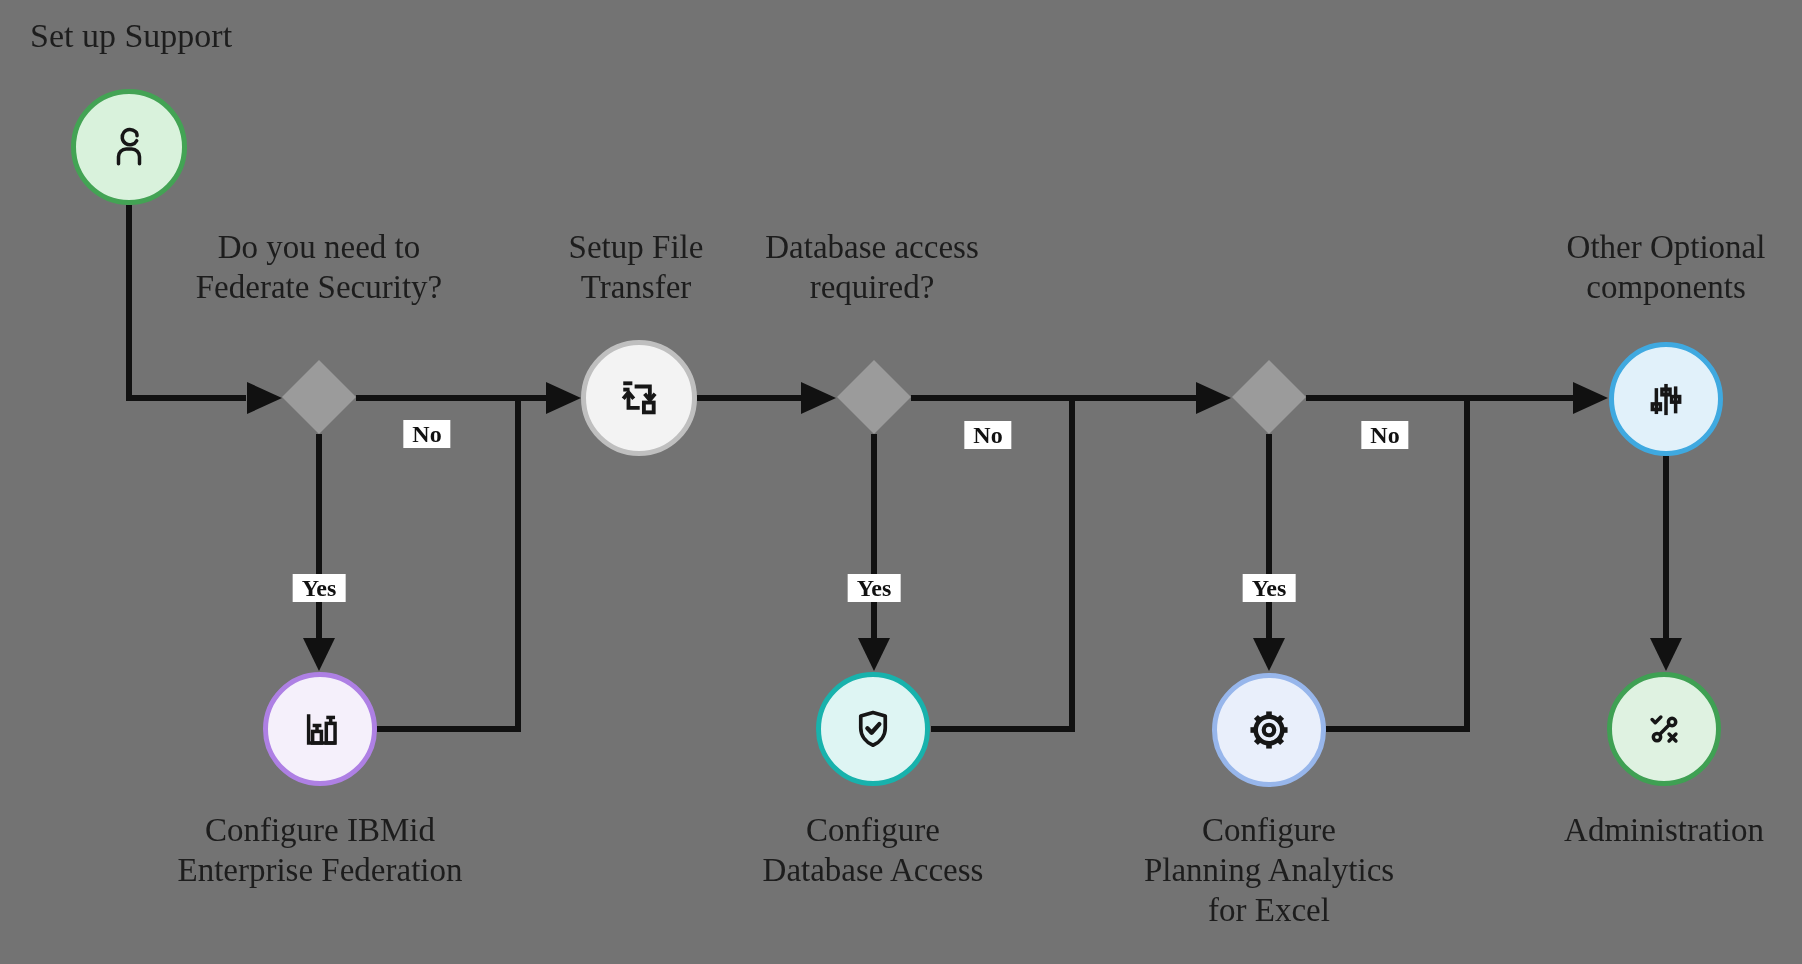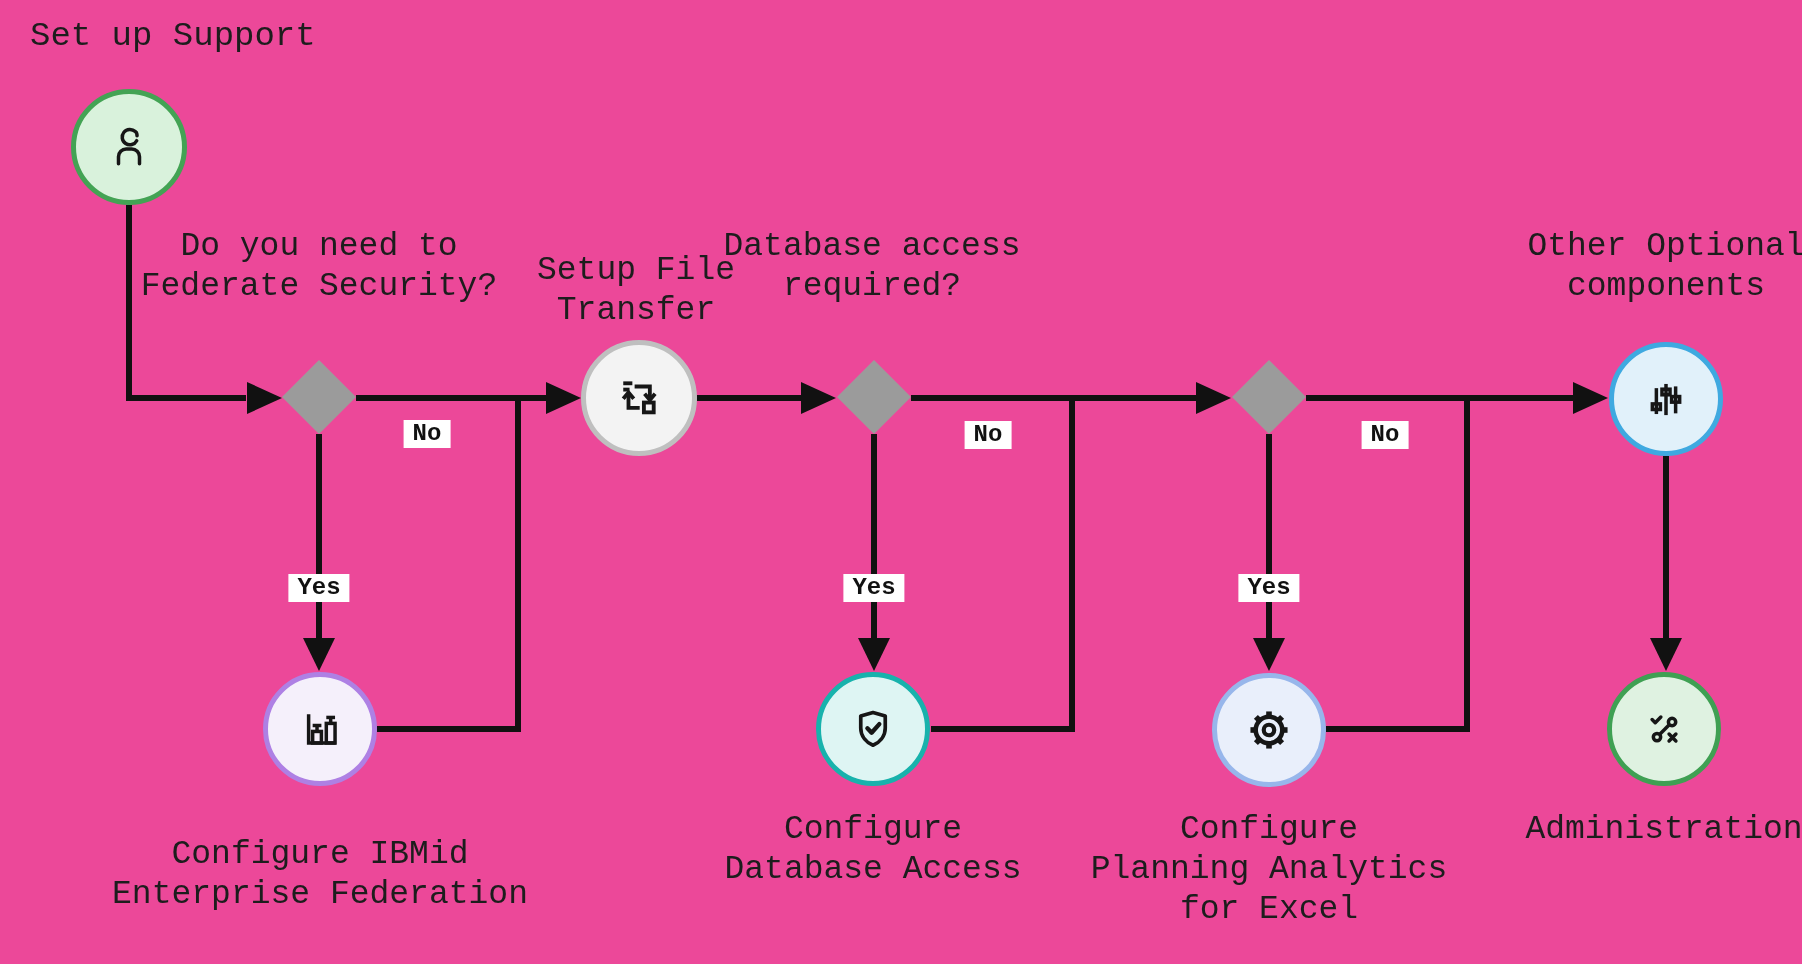--- a/index.html
+++ b/index.html
@@ -1,18 +1,18 @@
 <!DOCTYPE html>
 <html><head>
 <meta charset="utf-8">
 <style>
   html,body{margin:0;padding:0;background:#ffffff;}
   .canvas{
-    position:relative;width:1802px;height:964px;background:#ec4899;overflow:hidden;
-    font-family:Liberation Mono, monospace;color:#1d1d1d;
+    position:relative;width:1802px;height:964px;background:#737373;overflow:hidden;
+    font-family:Liberation Serif, serif;color:#1d1d1d;
   }
   .title{
     position:absolute;left:30px;top:16px;font-size:34px;line-height:40px;color:#1d1d1d;
   }
   svg.wires{position:absolute;left:0;top:0;}
   .node{
     position:absolute;border-radius:50%;border:5px solid #999;background:#eee;
     display:flex;align-items:center;justify-content:center;box-sizing:border-box;
   }
   .node svg{color:#161616;}
@@ -138,28 +138,28 @@
       <path d="M9.2,10.6 L11,12.4 L14.2,9.2" stroke-linecap="round" stroke-linejoin="round"></path>
       <circle cx="12" cy="20.6" r="2.1"></circle>
       <circle cx="20.6" cy="12" r="2.1"></circle>
       <path d="M13.6,19 L19,13.6"></path>
       <path d="M18.9,18.9 L22.8,22.8 M22.8,18.9 L18.9,22.8" stroke-linecap="round"></path>
     </svg>
   </div>
 
   <div class="qlabel" style="left:319px;top:227px;width:400px;">Do you need to
 Federate Security?</div>
-  <div class="qlabel" style="left:636px;top:227px;width:400px;margin-top:24px;">Setup File
+  <div class="qlabel" style="left:636px;top:227px;width:400px;">Setup File
 Transfer</div>
   <div class="qlabel" style="left:872px;top:227px;width:400px;">Database access
 required?</div>
   <div class="qlabel" style="left:1666px;top:227px;width:400px;">Other Optional
 components</div>
 
-  <div class="blabel" style="left:320px;top:810px;width:440px;margin-top:25px;">Configure IBMid
+  <div class="blabel" style="left:320px;top:810px;width:440px;">Configure IBMid
 Enterprise Federation</div>
   <div class="blabel" style="left:873px;top:810px;width:440px;">Configure
 Database Access</div>
   <div class="blabel" style="left:1269px;top:810px;width:440px;">Configure
 Planning Analytics
 for Excel</div>
   <div class="blabel" style="left:1664px;top:810px;width:440px;">Administration</div>
 
   <div class="branch" style="left:427px;top:397px;">No</div>
   <div class="branch" style="left:988px;top:398px;">No</div>

